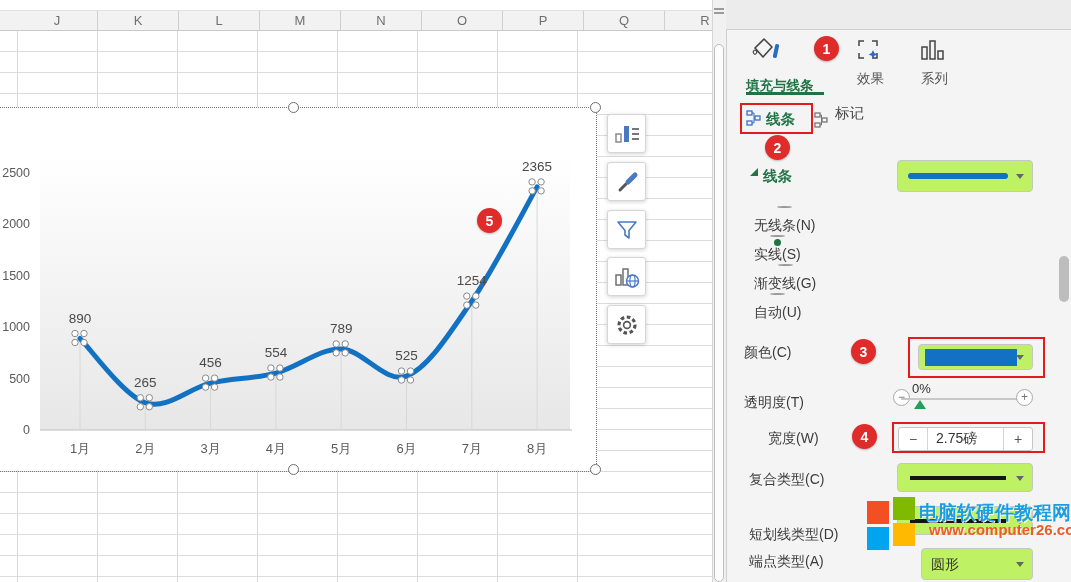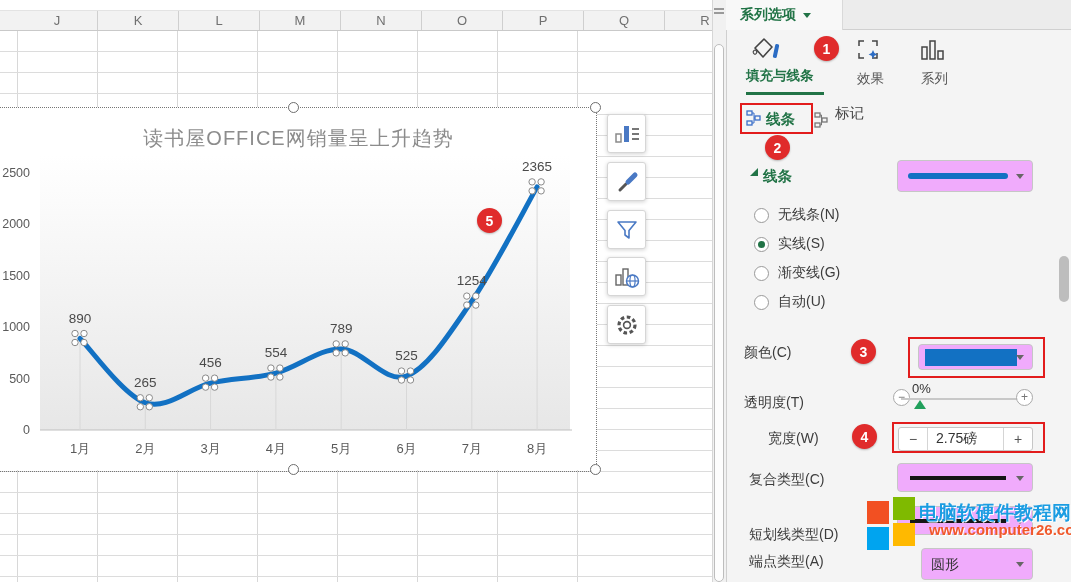--- a/index.html
+++ b/index.html
@@ -55,32 +55,32 @@
   .ptab-label{font-size:13.5px;color:#555;}
   .ptab-label.active{color:#217346;font-weight:bold;}
   #tab1-underline{left:746px;top:92px;width:78px;height:3px;background:#217346;}
   .subtab-label{font-size:14.5px;color:#444;}
   .subtab-label.active{color:#217346;font-weight:bold;}
   .wedge{width:0;height:0;border-left:8px solid transparent;
     border-bottom:8px solid #217346;}
   .section-title{color:#217346;font-weight:bold;font-size:14.5px;}
   .plabel{font-size:14px;color:#3c3c3c;}
   
-  .dd{background:#f0abfc;border:1px solid #c6c6c6;border-radius:4px;box-sizing:border-box;padding-left:17px;}
+  .dd{background:#bef264;border:1px solid #c6c6c6;border-radius:4px;box-sizing:border-box;padding-left:17px;}
   .ddcaret{position:absolute;right:8px;top:50%;margin-top:-2px;}
   .blue-line{position:absolute;left:10px;top:50%;margin-top:-3px;width:100px;height:6px;
     border-radius:3px;background:#1271c3;}
   .black-line{position:absolute;left:12px;top:50%;margin-top:-2px;width:96px;height:4px;
     background:#151515;}
   .swatch{position:absolute;left:6px;top:4px;width:92px;height:17px;background:#1271c3;}
   .radio{width:15px;height:15px;border:1px solid #999;border-radius:50%;
     background:#fff;box-sizing:border-box;position:relative;}
   .radio-row.sel .radio::after{content:"";position:absolute;left:3px;top:3px;
     width:7px;height:7px;border-radius:50%;background:#217346;}
-  .radio-row{display:flex;align-items:center;gap:9px;left:754px;height:18px;}
+  .radio-row{display:flex;align-items:center;gap:9px;left:754px;height:18px;flex-direction:column;}
   .circ-btn{width:17px;height:17px;border-radius:50%;border:1px solid #a8a8a8;
     background:#fff;color:#777;font-size:12px;line-height:15px;text-align:center;
     box-sizing:border-box;}
   #slider-track{left:901px;top:398px;width:120px;height:2px;background:#c8c8c8;}
   #slider-marker{left:914px;top:400px;width:0;height:0;
     border-left:6px solid transparent;border-right:6px solid transparent;
     border-bottom:9px solid #21a05c;}
   #stepper{left:898px;top:427px;width:135px;height:24px;background:#fff;
     border:1px solid #c6c6c6;border-radius:3px;box-sizing:border-box;display:flex;}
   #stepper .step-btn{width:28px;flex:0 0 28px;display:flex;align-items:center;
@@ -183,21 +183,20 @@
         <circle cx="475.79999999999995" cy="189.0888" r="3.2" fill="#fff" stroke="#8a8a8a" stroke-width="1"></circle>
         <circle cx="466.79999999999995" cy="198.0888" r="3.2" fill="#fff" stroke="#8a8a8a" stroke-width="1"></circle>
         <circle cx="475.79999999999995" cy="198.0888" r="3.2" fill="#fff" stroke="#8a8a8a" stroke-width="1"></circle>
         <text x="471.79999999999995" y="178.0888" text-anchor="middle" font-size="13.5" fill="#4a4a4a">1254</text>
         <circle cx="532.0999999999999" cy="74.87799999999999" r="3.2" fill="#fff" stroke="#8a8a8a" stroke-width="1"></circle>
         <circle cx="541.0999999999999" cy="74.87799999999999" r="3.2" fill="#fff" stroke="#8a8a8a" stroke-width="1"></circle>
         <circle cx="532.0999999999999" cy="83.87799999999999" r="3.2" fill="#fff" stroke="#8a8a8a" stroke-width="1"></circle>
         <circle cx="541.0999999999999" cy="83.87799999999999" r="3.2" fill="#fff" stroke="#8a8a8a" stroke-width="1"></circle>
         <text x="537.0999999999999" y="63.877999999999986" text-anchor="middle" font-size="13.5" fill="#4a4a4a">2365</text>
       </svg>
-    <div class="abs" id="chart-title">读书屋OFFICE网销量呈上升趋势</div>
   </div>
 
   <div class="abs" id="sel-border"></div>
   <div class="abs handle" style="left:288px;top:102px"></div>
   <div class="abs handle" style="left:590px;top:102px"></div>
   <div class="abs handle" style="left:288px;top:464px"></div>
   <div class="abs handle" style="left:590px;top:464px"></div>
 
   <div class="abs cbtn" style="top:114px">
     <svg width="26" height="22">
@@ -238,34 +237,30 @@
   <div class="abs" id="xlscroll"></div>
   <div class="abs" id="split-handle">
     <div></div>
       <div></div>
   </div>
   <div class="abs up-arrow" style="left:715px;top:30px"></div>
   <div class="abs" id="xlthumb"></div>
 
   <div class="abs" id="pane"></div>
   <div class="abs" id="pane-tabstrip"></div>
-  <div class="abs" id="pane-activetab">
-    <span>系列选项</span>
-    <span class="caret green"></span>
-  </div>
   <div class="abs" id="pane-thumb"></div>
 
   <div class="abs" style="left:748px;top:36px">
     <svg width="32" height="28">
       <path d="M7,12 L16,3 L24,11 L15,21 Z" fill="none" stroke="#444" stroke-width="1.6" stroke-linejoin="round"></path>
       <path d="M5,16 q2,5 4,0 q-2,-4 -4,0" fill="none" stroke="#444" stroke-width="1.2"></path>
       <rect x="26" y="8" width="4" height="14" rx="1.5" fill="#2b6cc4" transform="rotate(12 28 15)"></rect>
     </svg>
   </div>
-  <div class="abs ptab-label active" style="left:746px;top:67px">填充与线条</div>
+  <div class="abs ptab-label active" style="left:746px;top:77px">填充与线条</div>
   <div class="abs" id="tab1-underline"></div>
 
   <div class="abs" style="left:856px;top:38px">
     <svg width="28" height="24">
       <path d="M3,8 V3 H8 M16,3 H21 V8 M21,15 V20 H16 M8,20 H3 V15" fill="none" stroke="#444" stroke-width="1.5"></path>
       <path d="M17,12 l1.4,3 3,1.4 -3,1.4 -1.4,3 -1.4,-3 -3,-1.4 3,-1.4 Z" fill="#2b6cc4"></path>
     </svg>
   </div>
   <div class="abs ptab-label" style="left:857px;top:70px">效果</div>
 

